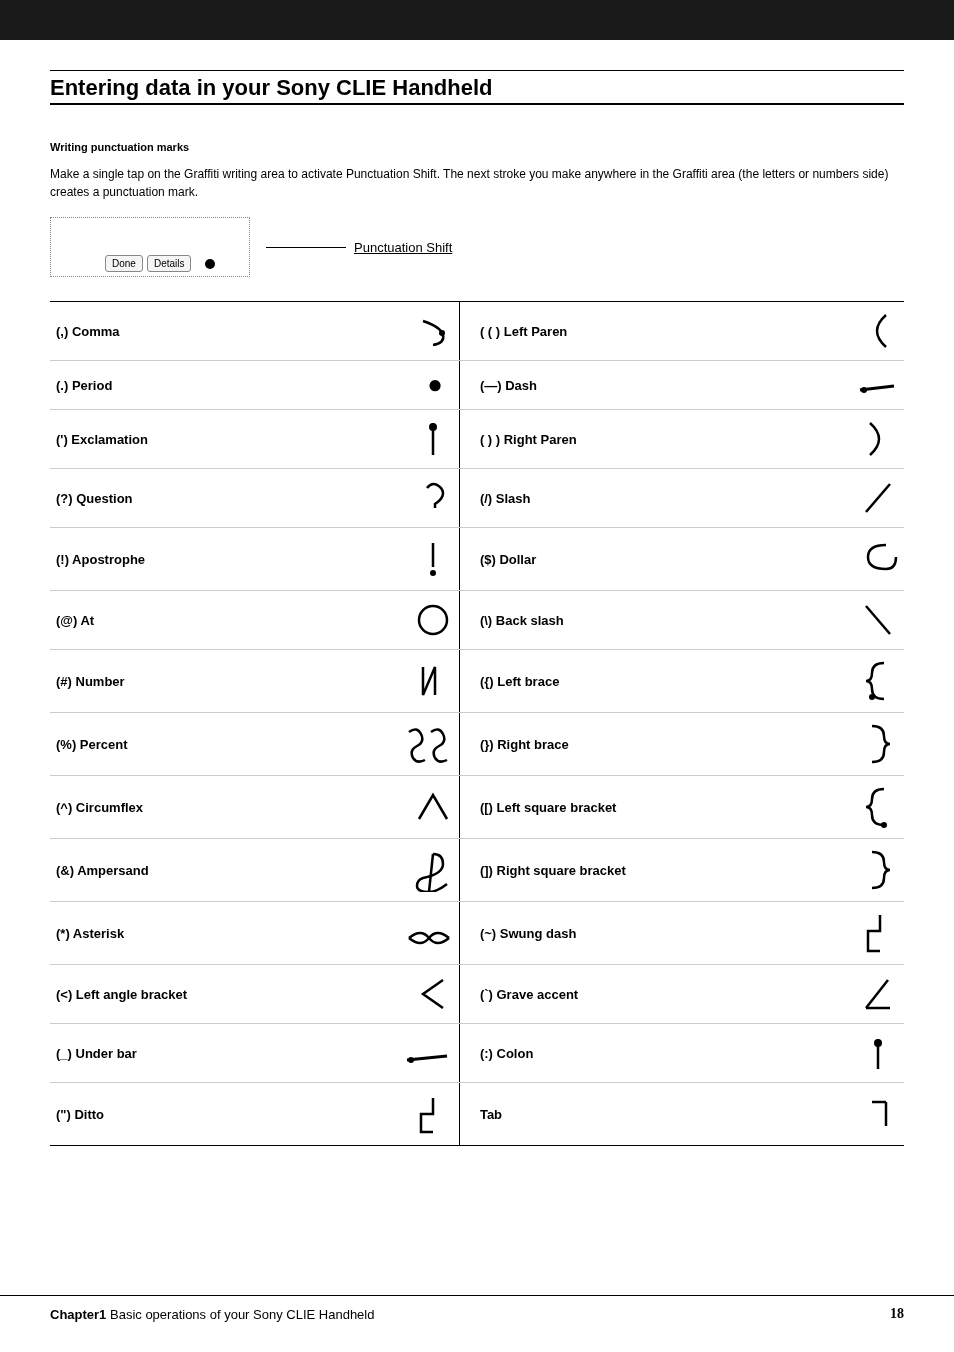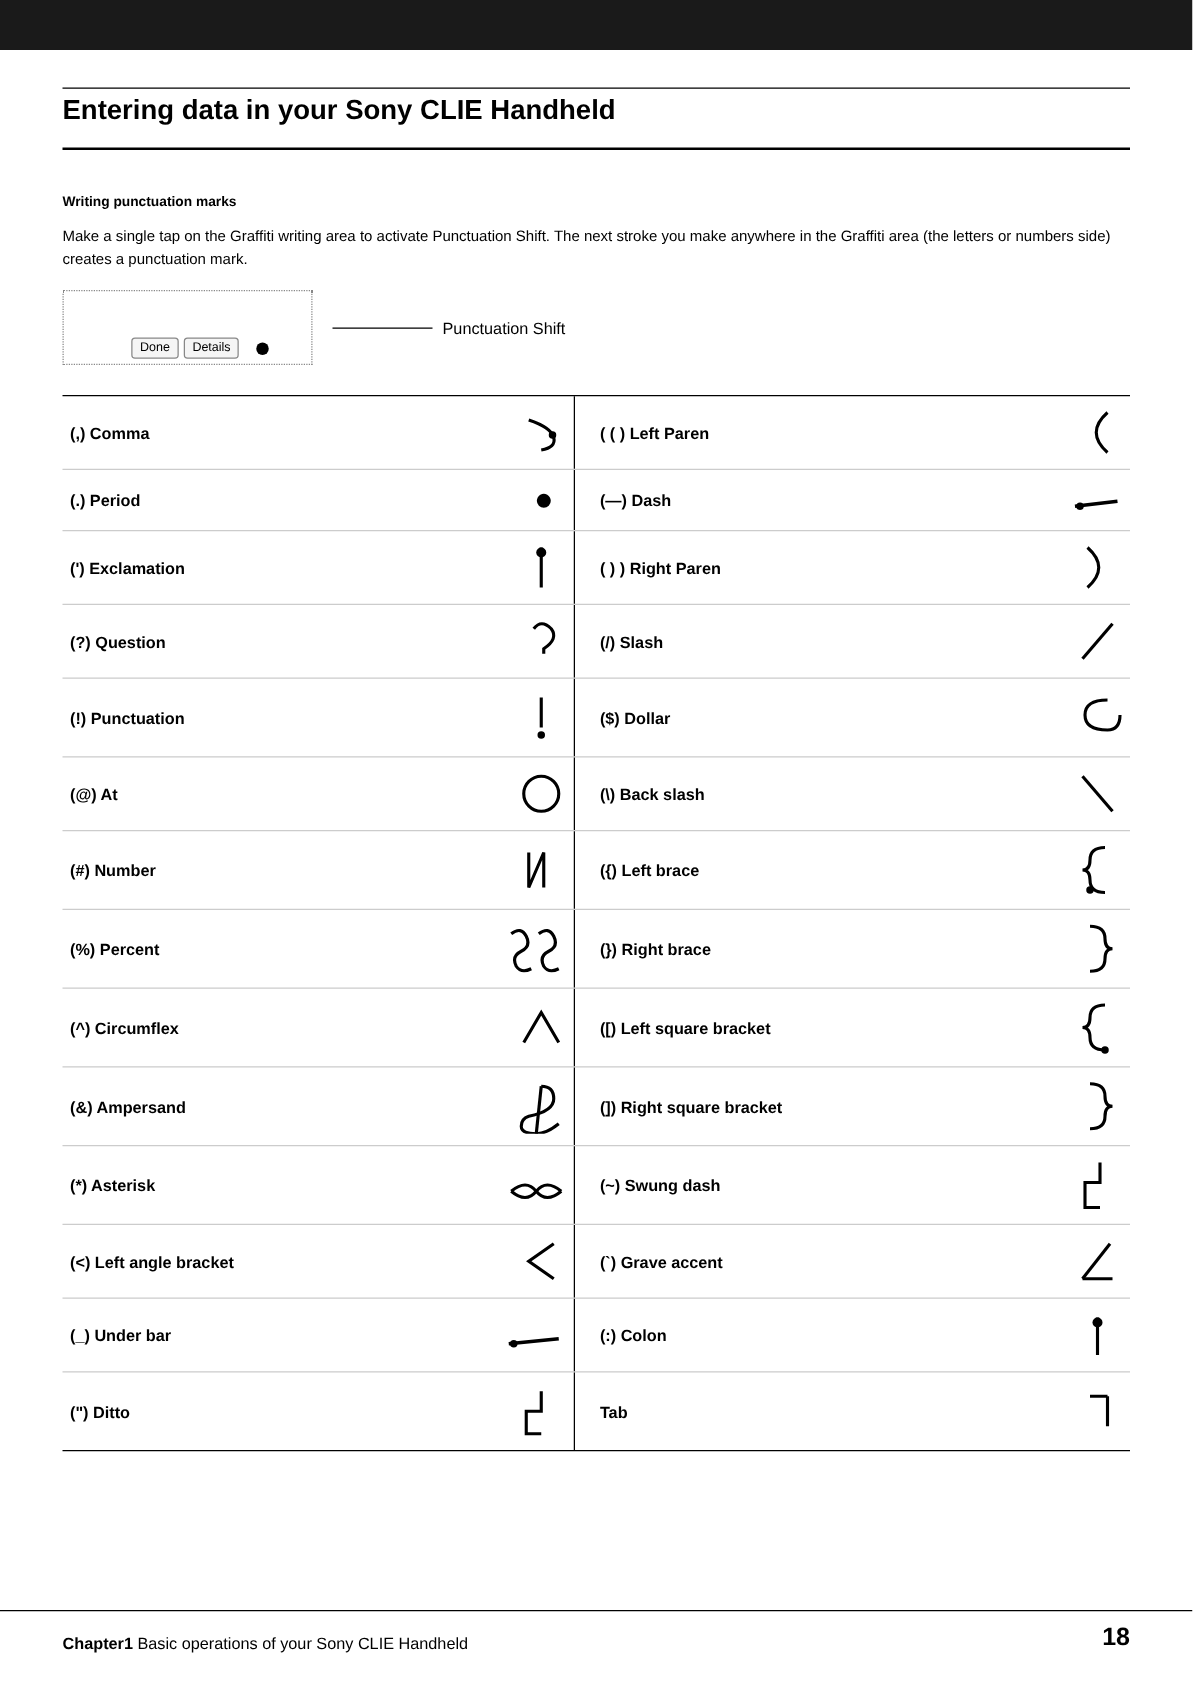--- a/index.html
+++ b/index.html
@@ -19,21 +19,21 @@
     }
 
     .main-content {
       padding: 30px 50px 60px 50px;
     }
 
     .page-title {
       font-size: 22px;
       font-weight: bold;
       border-bottom: 2px solid #000;
-      padding-bottom: 17px;
+      padding-bottom: 2px;
       margin-bottom: 24px;
     }
 
     .section-title {
       font-size: 11px;
       font-weight: bold;
       margin-bottom: 12px;
       margin-top: 36px;
     }
 
@@ -81,20 +81,21 @@
       background: #000;
       border-radius: 50%;
       margin-left: 10px;
     }
 
     .shift-line {
       display: flex;
       align-items: center;
       gap: 8px;
       font-size: 13px;
+      text-decoration: underline;
     }
 
     .shift-arrow {
       width: 80px;
       height: 1px;
       background: #000;
     }
 
     .table-section {
       border-top: 1px solid #000;
@@ -147,22 +148,23 @@
       justify-content: space-between;
       align-items: flex-end;
       font-size: 13px;
     }
 
     .footer-left {
       font-size: 13px;
     }
 
     .footer-right {
-      font-size: 20px;
+      font-size: 14px;
       font-weight: bold;
+      font-family: Liberation Serif, serif;
     }
 
     .bold-label {
       font-weight: bold;
     }
 
     .top-border-line {
       border-top: 1px solid #000;
       margin-bottom: 4px;
     }
@@ -252,21 +254,21 @@
       <div class="right-pair">
         <span class="cell-label bold-label">(/) Slash</span>
         <svg width="40" height="40" viewBox="0 0 40 40">
           <line x1="8" y1="34" x2="32" y2="6" stroke="#000" stroke-width="2.5"></line>
         </svg>
       </div>
     </div>
 
     <div class="row-pair">
       <div class="left-pair">
-        <span class="cell-label bold-label">(!) Punctuation</span>
+        <span class="cell-label bold-label">(!) Apostrophe</span>
         <svg width="40" height="40" viewBox="0 0 40 40">
           <line x1="20" y1="4" x2="20" y2="28" stroke="#000" stroke-width="2.5"></line>
           <circle cx="20" cy="34" r="3" fill="#000"></circle>
         </svg>
       </div>
       <div class="right-pair">
         <span class="cell-label bold-label">($) Dollar</span>
         <svg width="40" height="44" viewBox="0 0 40 44">
           <path d="M28 8 Q10 8 10 20 Q10 32 28 32 Q38 32 38 20" fill="none" stroke="#000" stroke-width="2.5"></path>
         </svg>

